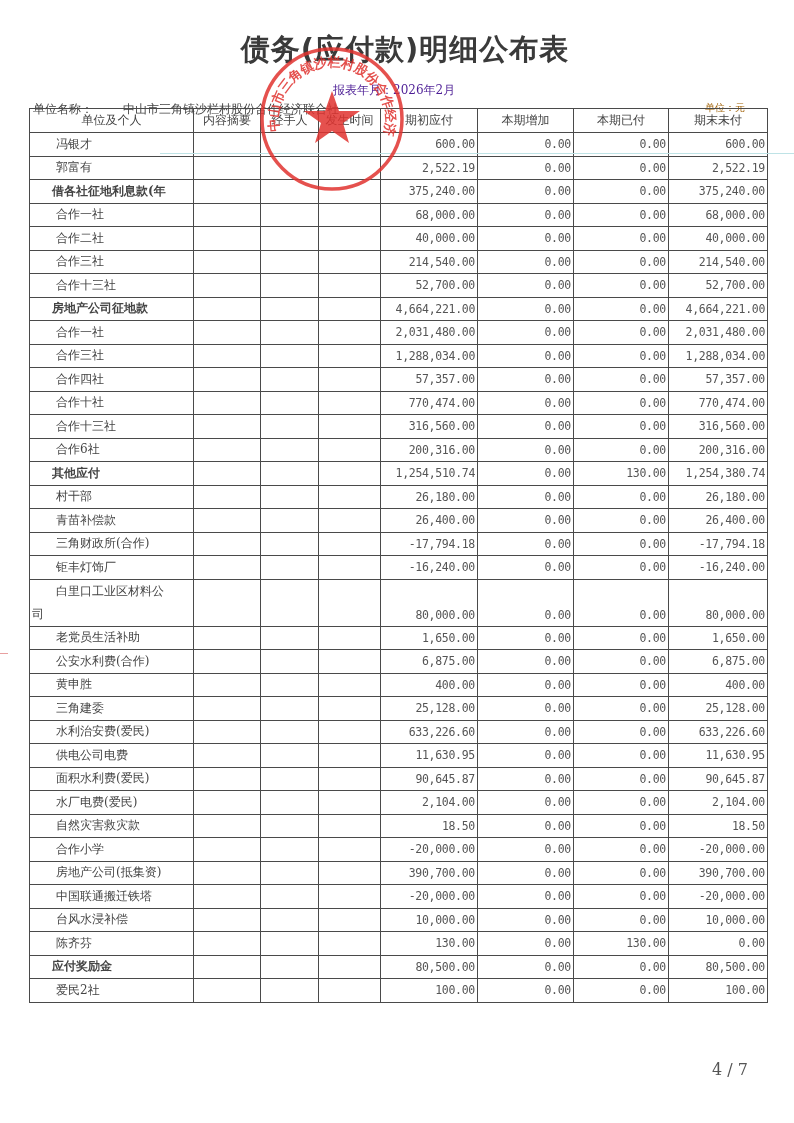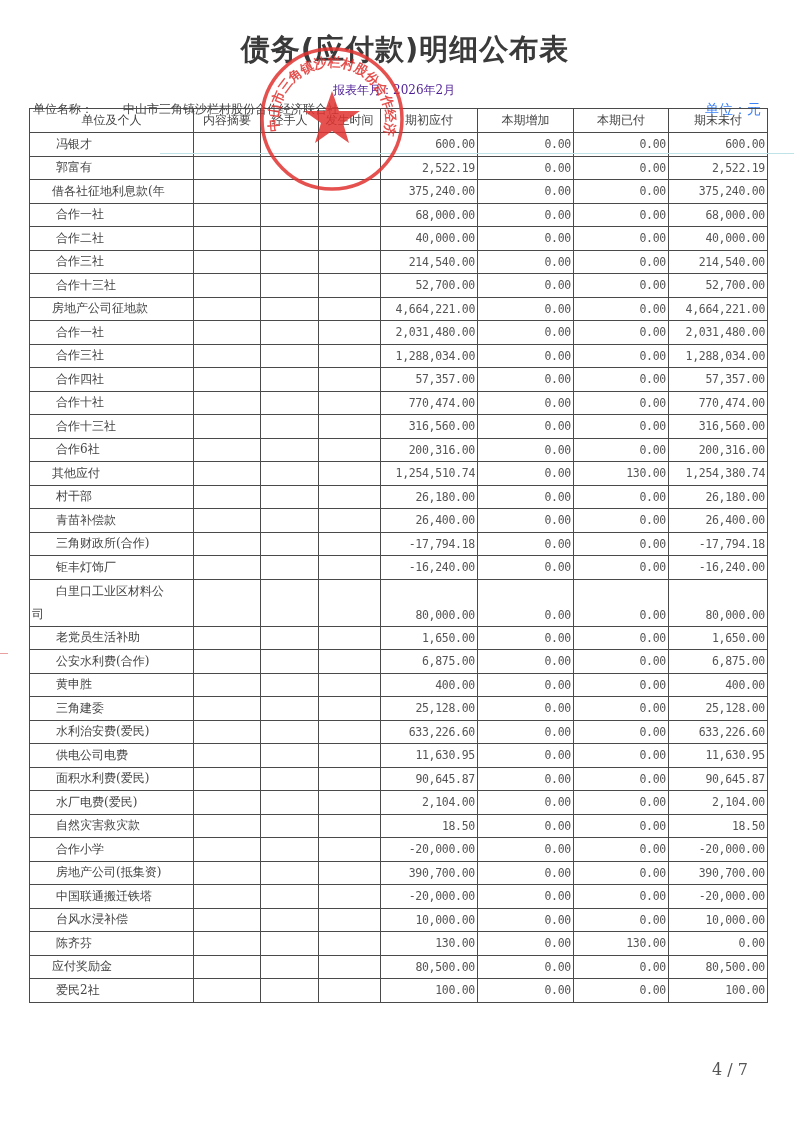--- a/index.html
+++ b/index.html
@@ -4,29 +4,29 @@
 <style>
   html, body { margin: 0; padding: 0; background: #ffffff; }
   body { width: 794px; height: 1123px; position: relative; overflow: hidden;
          font-family: "DejaVu Serif", "Liberation Serif", serif; color: #333; }
   .title { position: absolute; top: 30px; left: 8px; width: 794px; text-align: center;
            font-family: "DejaVu Sans", "Liberation Sans", sans-serif;
            font-size: 29px; font-weight: bold; letter-spacing: 1px; color: #3a3a3a; }
   .period { position: absolute; top: 82px; left: 333px; font-size: 12px; color: #4c1d95; }
   .unit-name-row { position: absolute; top: 101px; left: 33px; font-size: 12px; color: #444; }
   .unit-name-row .label { margin-right: 30px; }
-  .unit-right { position: absolute; top: 101px; left: 705px; font-size: 14px; color: #3b82f6; }
+  .unit-right { position: absolute; top: 101px; left: 705px; font-size: 10px; color: #a16207; }
   table { position: absolute; top: 108px; left: 29px; border-collapse: collapse;
           table-layout: fixed; width: 738px; }
   td, th { border: 1px solid #4a4a4a; font-size: 12px; height: 22.5px; padding: 0;
            overflow: hidden; white-space: nowrap; }
   th { font-weight: normal; text-align: center; color: #444; height: 23px; }
   td.name { text-align: left; padding-left: 6px; color: #444; }
   td.name.l1 { padding-left: 26px; }
-  td.name.l0 { padding-left: 22px; }
+  td.name.l0 { padding-left: 22px; font-weight: bold; }
   td.num { text-align: right; padding-right: 2px; color: #555; font-family: "DejaVu Sans Mono", "Liberation Mono", monospace; font-size: 11.5px; letter-spacing: -0.3px; }
   td.name.wrap { white-space: normal; line-height: 23px; height: 46px; padding-left: 0; }
   td.name.wrap .first { display: block; padding-left: 26px; }
   td.name.wrap .second { display: block; padding-left: 2px; }
   tr.tall td.num { vertical-align: bottom; padding-bottom: 4px; padding-left: 28px; }
   .cyan-line { position: absolute; top: 153px; left: 160px; width: 634px; height: 1px; background: #bfe3e6; }
   .red-mark { position: absolute; top: 653px; left: 0px; width: 8px; height: 1px; background: #e8a0a0; }
   .page-num { position: absolute; top: 1060px; left: 712px; font-size: 16px; color: #555; }
   .stamp { position: absolute; top: 45px; left: 258px; width: 148px; height: 148px; pointer-events: none; }
 </style>

